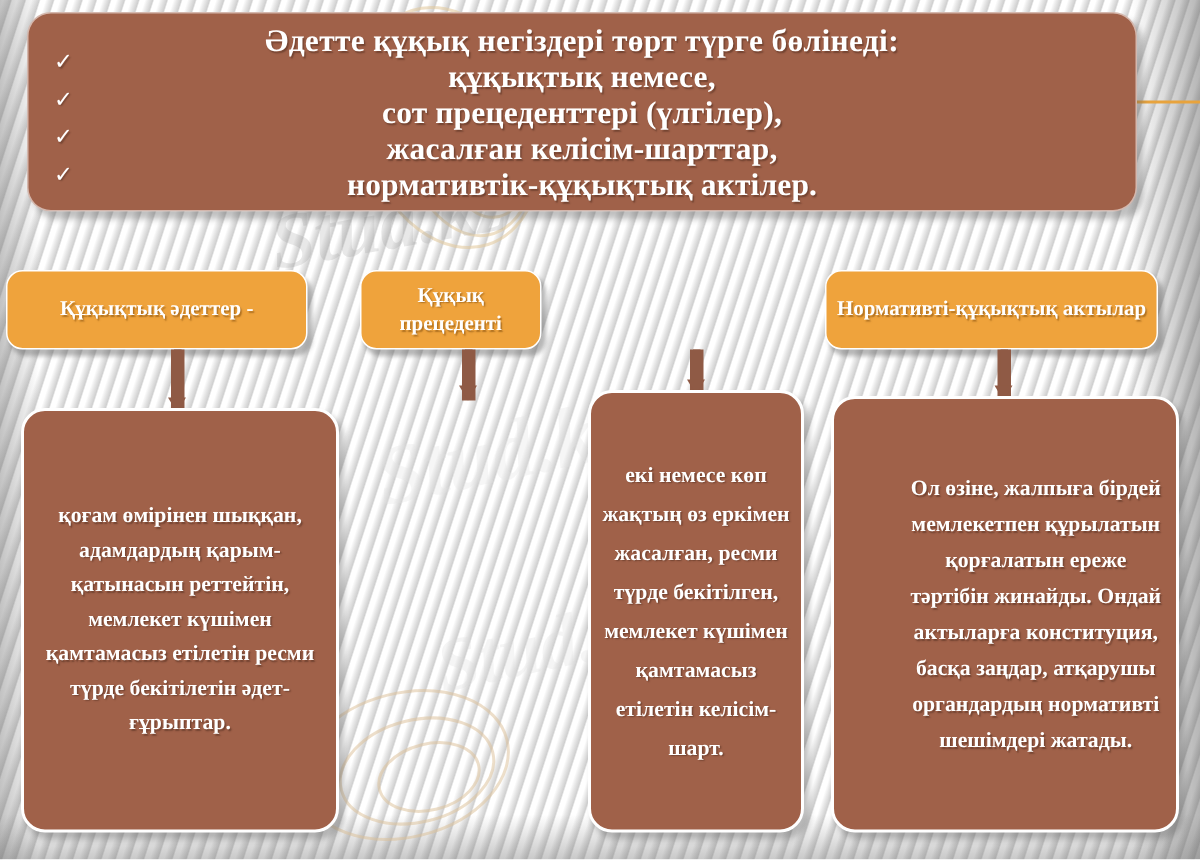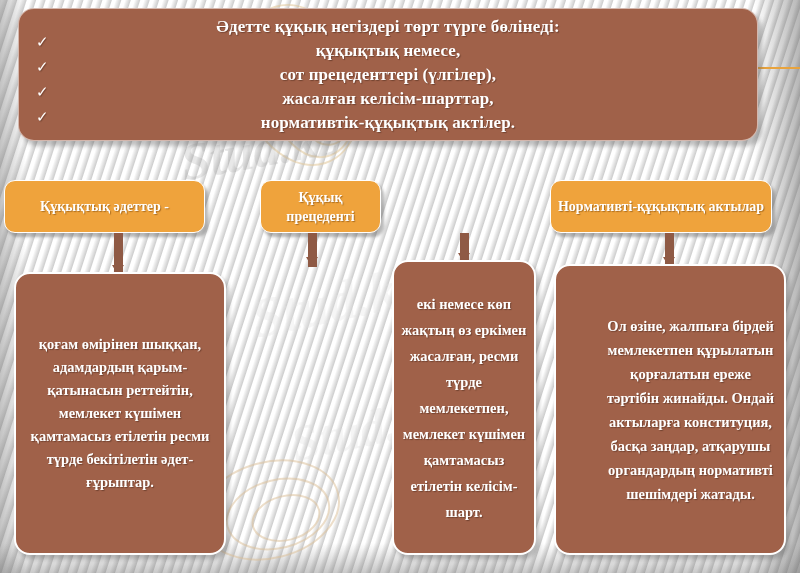--- a/index.html
+++ b/index.html
@@ -95,21 +95,21 @@
     left: 18px;
     top: 8px;
     width: 740px;
     height: 133px;
     background: #a06149;
     border-radius: 16px;
     box-shadow: 4px 5px 4px rgba(90,90,90,.38);
     border: 1px solid rgba(255,255,255,.55);
   }
   .banner-text {
-    font-size: 17px;
+    font-size: 21px;
     font-weight: bold;
     line-height: 24px;
     letter-spacing: .1px;
     text-shadow: 1px 1px 1px rgba(60,30,20,.45);
     padding: 0 40px 0 40px;
     width: 100%;
     box-sizing: border-box;
     text-align: center;
   }
   .banner-text .line { display: block; }
@@ -142,21 +142,21 @@
   .hdr .hdr-text {
     font-size: 14px;
     font-weight: bold;
     line-height: 19px;
     color: #ffffff;
     text-shadow: 1px 1px 1px rgba(120,70,10,.55);
     padding: 0 6px;
   }
 
   .hdr-1 { left: 4px;  width: 201px; }
-  .hdr-2 { left: 260px; width: 121px; }
+  .hdr-2 { left: 240px; width: 121px; }
   .hdr-3 { left: 393px; width: 147px; }
   .hdr-4 { left: 550px; width: 222px; justify-content: center; }
 
   
   .connector {
     position: absolute;
     width: 9px;
     background: #8f5a45;
   }
   .connector .shaft {
@@ -291,19 +291,19 @@
   </div>
   <div class="connector" style="left:665px; top:233px; height:34px;">
     <div class="shaft"></div>
       <div class="head"></div>
   </div>
 
   <div class="card content-box box-1">
     <div class="body">қоғам өмірінен шыққан, адамдардың қарым-қатынасын реттейтін, мемлекет күшімен қамтамасыз етілетін ресми түрде бекітілетін әдет-ғұрыптар.</div>
   </div>
   <div class="card content-box box-3">
-    <div class="body">екі немесе көп жақтың өз еркімен жасалған, ресми түрде мемлекетпен, мемлекет күшімен қамтамасыз етілетін келісім-шарт.</div>
+    <div class="body">екі немесе көп жақтың өз еркімен жасалған, ресми түрде бекітілген, мемлекет күшімен қамтамасыз етілетін келісім-шарт.</div>
   </div>
   <div class="card content-box box-4">
     <div class="body">Ол өзіне, жалпыға бірдей мемлекетпен құрылатын қорғалатын ереже тәртібін жинайды. Ондай актыларға конституция, басқа заңдар, атқарушы органдардың нормативті шешімдері жатады.</div>
   </div>
 
 </div>
 
 </body></html>

